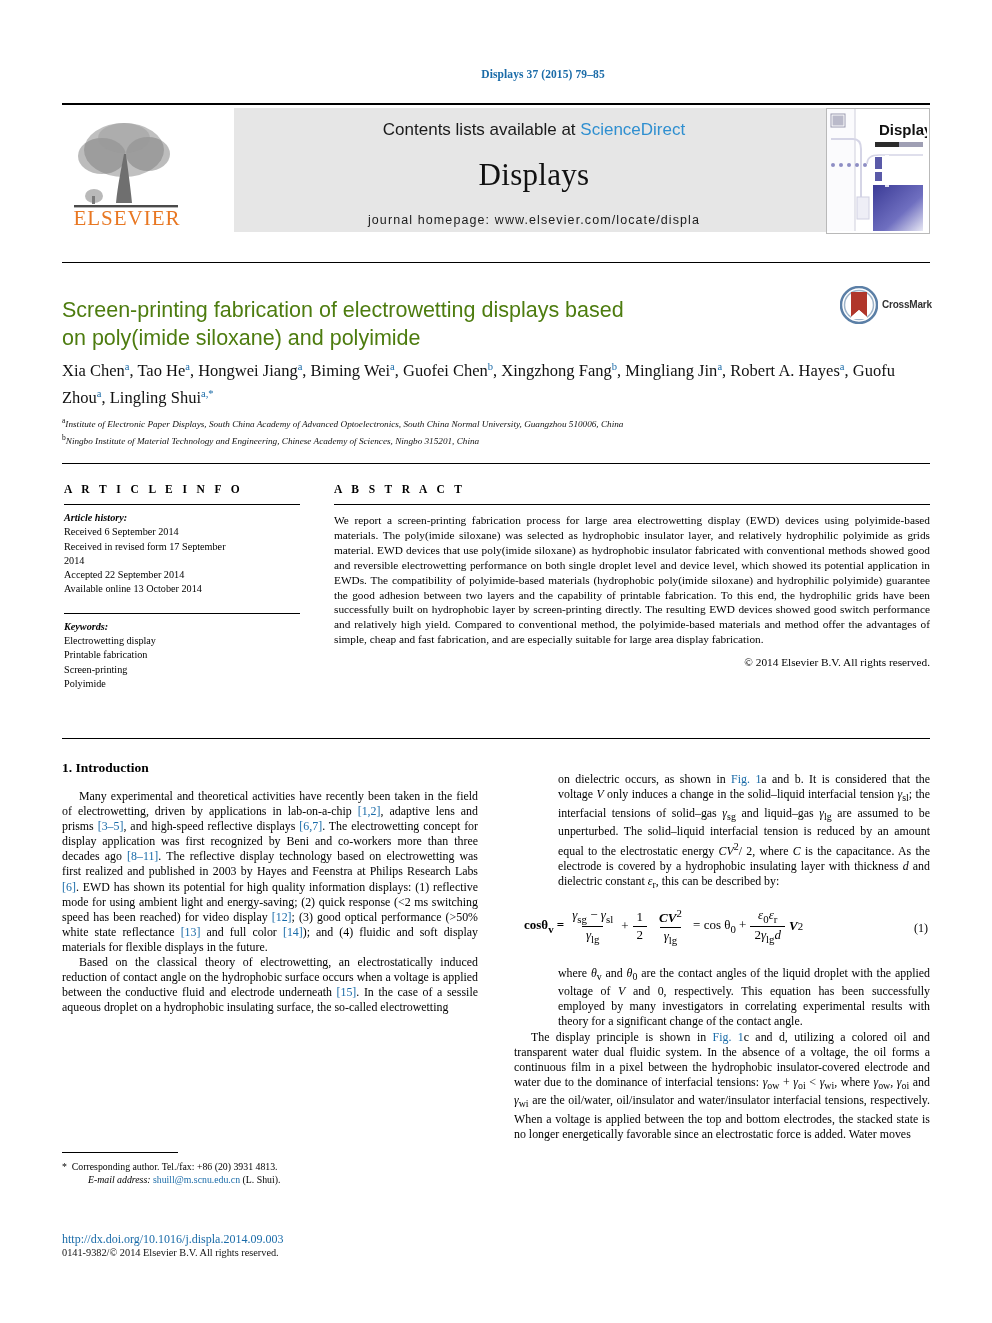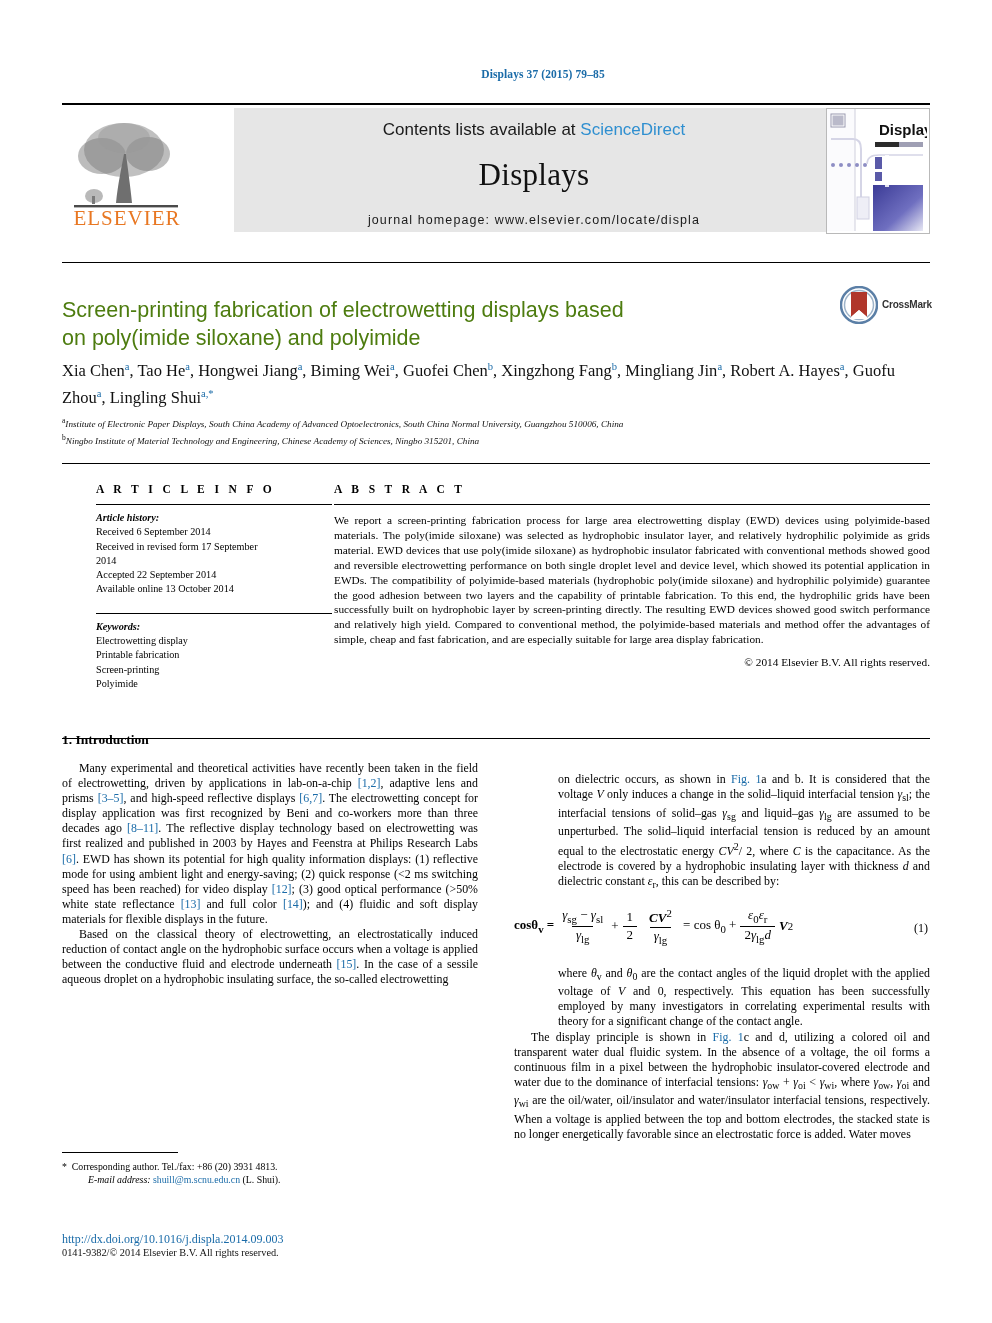--- a/index.html
+++ b/index.html
@@ -181,21 +181,20 @@
     font-family: "Liberation Serif", serif;
     font-size: 11.5px;
     font-weight: bold;
     letter-spacing: 3.4px;
   }
   .info-col {
     position: absolute;
     left: 64px;
     top: 483px;
     width: 236px;
-    margin-left: 32px;
   }
   .abs-col {
     position: absolute;
     left: 334px;
     top: 483px;
     width: 596px;
   }
   .thin-rule {
     border-top: .8px solid #000;
     margin: 9px 0 6px 0;
@@ -225,21 +224,21 @@
     left: 62px;
     top: 738px;
     width: 868px;
     border-top: 1px solid #000;
   }
 
   
   .col-left {
     position: absolute;
     left: 62px;
-    top: 732px;
+    top: 760px;
     width: 416px;
   }
   .col-right {
     position: absolute;
     left: 514px;
     top: 772px;
     width: 416px;
   }
   .h2 {
     font-family: "Liberation Serif", serif;
@@ -260,21 +259,21 @@
 
   
   .equation {
     position: relative;
     margin: 14px 0 13px 0;
     height: 46px;
     font-size: 13px;
   }
   .eq-inner {
     position: absolute;
-    left: 0;
+    left: 10px;
     top: 0;
     display: flex;
     align-items: center;
     font-family: "Liberation Serif", serif;
     text-align: center;
   }
   .eq-num {
     position: absolute;
     right: 2px;
     top: 14px;

